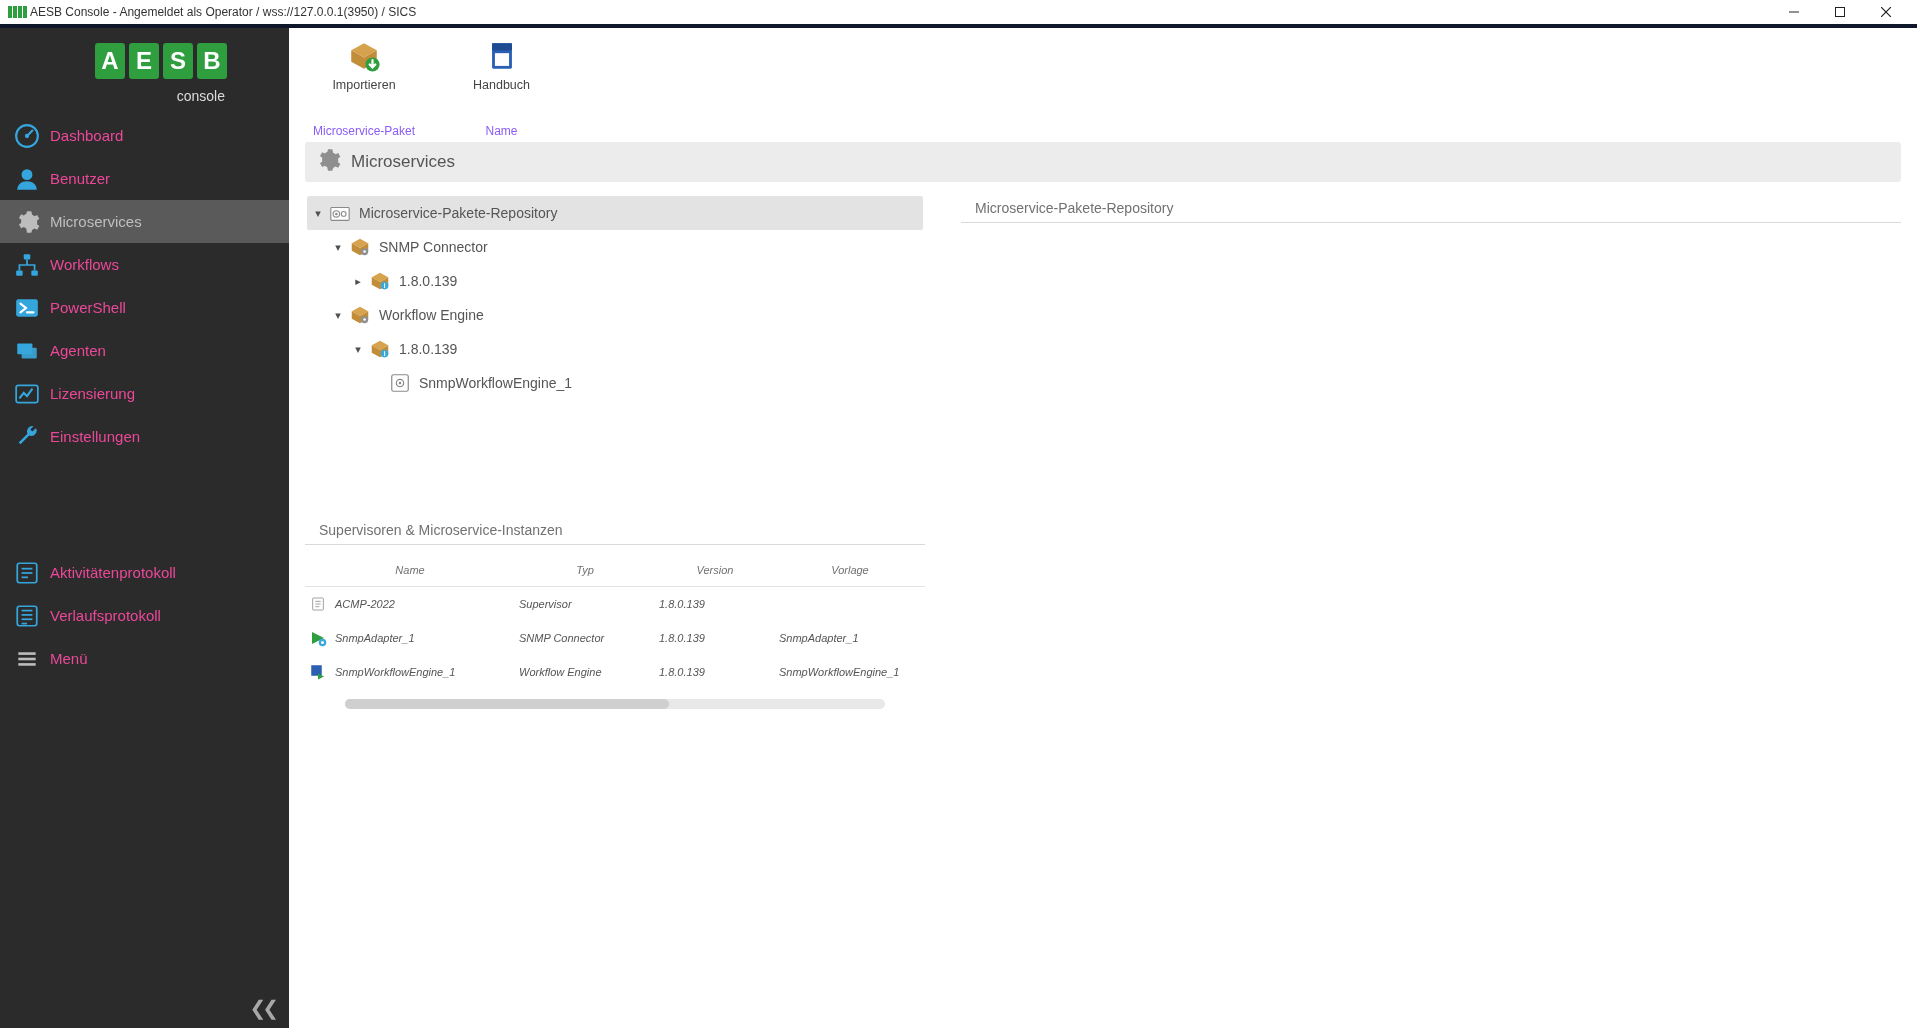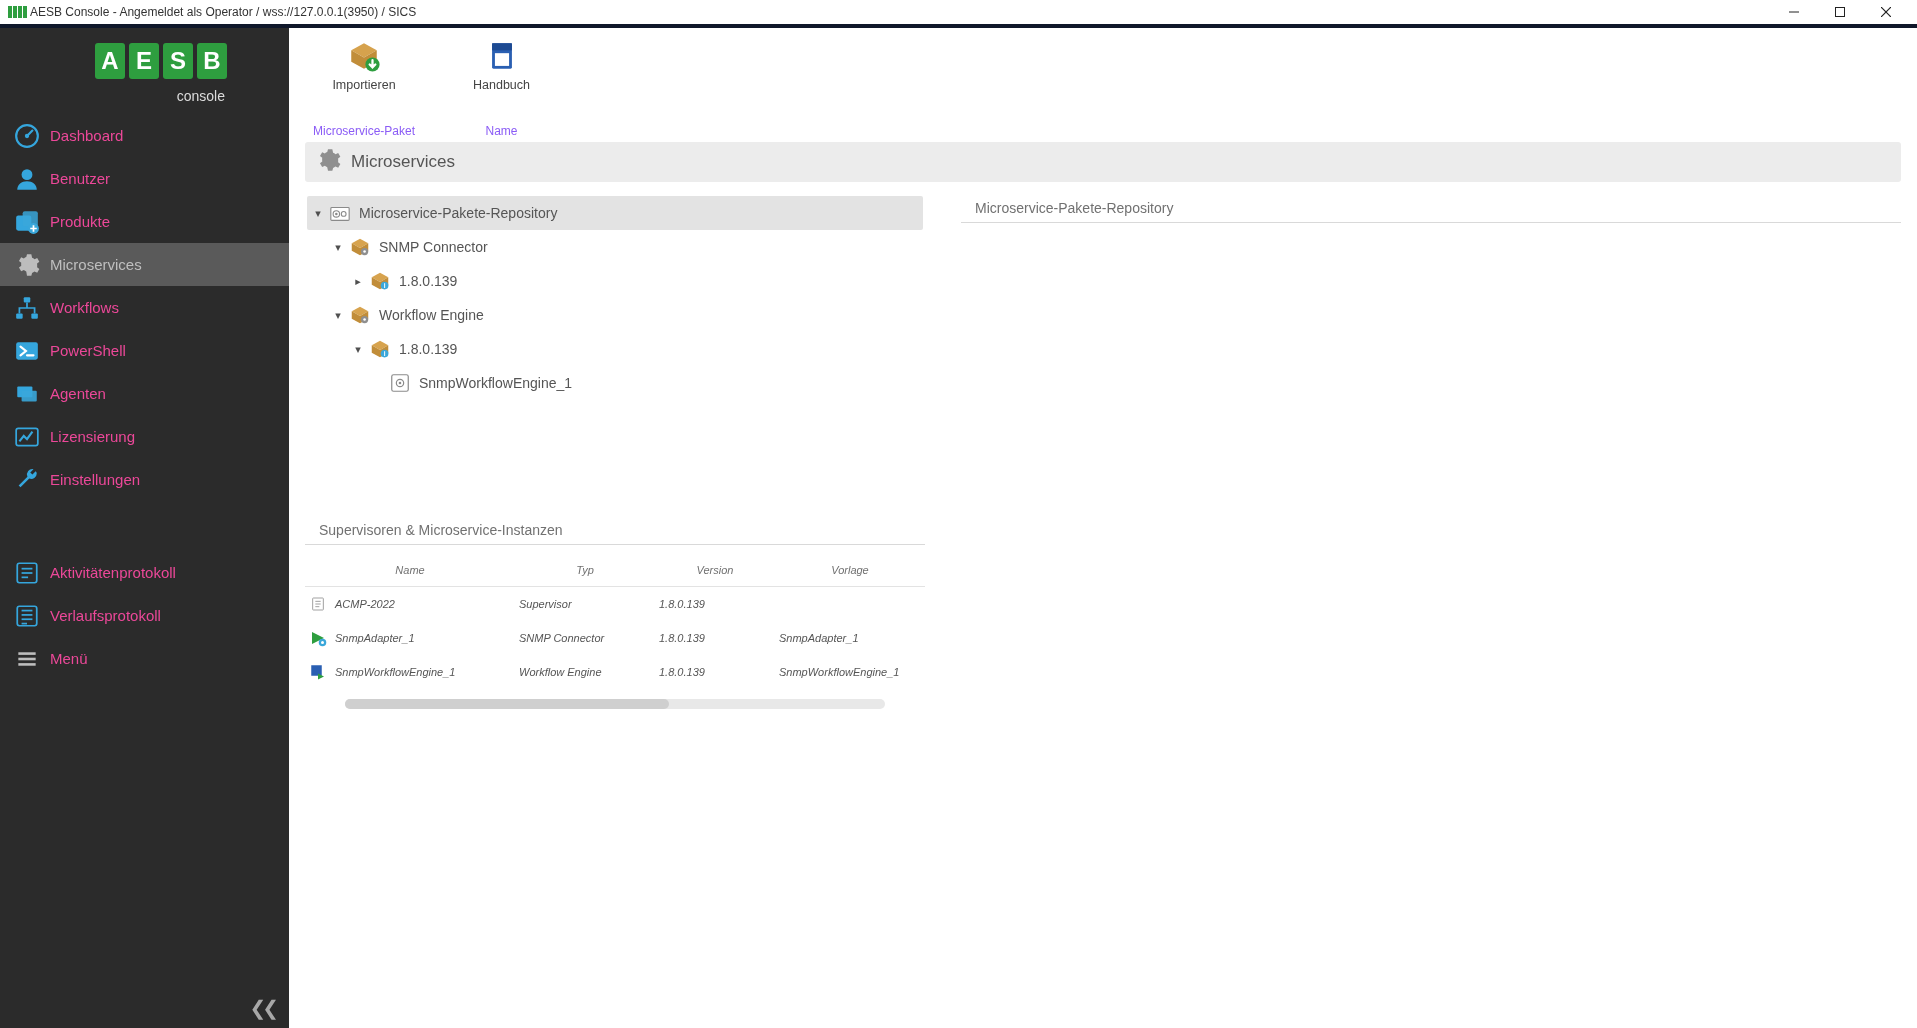--- a/index.html
+++ b/index.html
@@ -138,31 +138,20 @@
           <span>Dashboard</span>
         </div>
         <div class="nav-item">
           <span class="icon-wrap">
             <svg width="26" height="26" viewBox="0 0 24 24">
               <circle cx="12" cy="8" r="5" fill="#35a6dd"></circle>
               <path d="M3 22c0-5 4-8 9-8s9 3 9 8" fill="#35a6dd"></path>
             </svg>
           </span>
           <span>Benutzer</span>
-        </div>
-        <div class="nav-item">
-          <span class="icon-wrap">
-            <svg width="26" height="26" viewBox="0 0 24 24">
-              <rect x="2" y="6" width="14" height="14" rx="2" fill="#35a6dd"></rect>
-              <rect x="8" y="2" width="14" height="14" rx="2" fill="#3aa7da" opacity="0.85"></rect>
-              <circle cx="18" cy="18" r="5" fill="#3aa7da"></circle>
-              <path d="M18 15v6M15 18h6" stroke="#fff" stroke-width="1.6"></path>
-            </svg>
-          </span>
-          <span>Produkte</span>
         </div>
         <div class="nav-item active">
           <span class="icon-wrap">
             <svg width="26" height="26" viewBox="0 0 24 24">
               <path fill="#bdbdbd" d="M12 8a4 4 0 100 8 4 4 0 000-8zm9.4 4c0-.4 0-.9-.1-1.3l2.1-1.6-2-3.5-2.5 1a7.4 7.4 0 00-2.2-1.3L16 2h-4l-.7 2.6a7.4 7.4 0 00-2.2 1.3l-2.5-1-2 3.5 2.1 1.6c-.1.4-.1.9-.1 1.3s0 .9.1 1.3l-2.1 1.6 2 3.5 2.5-1c.7.5 1.4 1 2.2 1.3L12 22h4l.7-2.6c.8-.3 1.5-.8 2.2-1.3l2.5 1 2-3.5-2.1-1.6c.1-.4.1-.9.1-1.3z"></path>
             </svg>
           </span>
           <span>Microservices</span>
         </div>
         <div class="nav-item">

